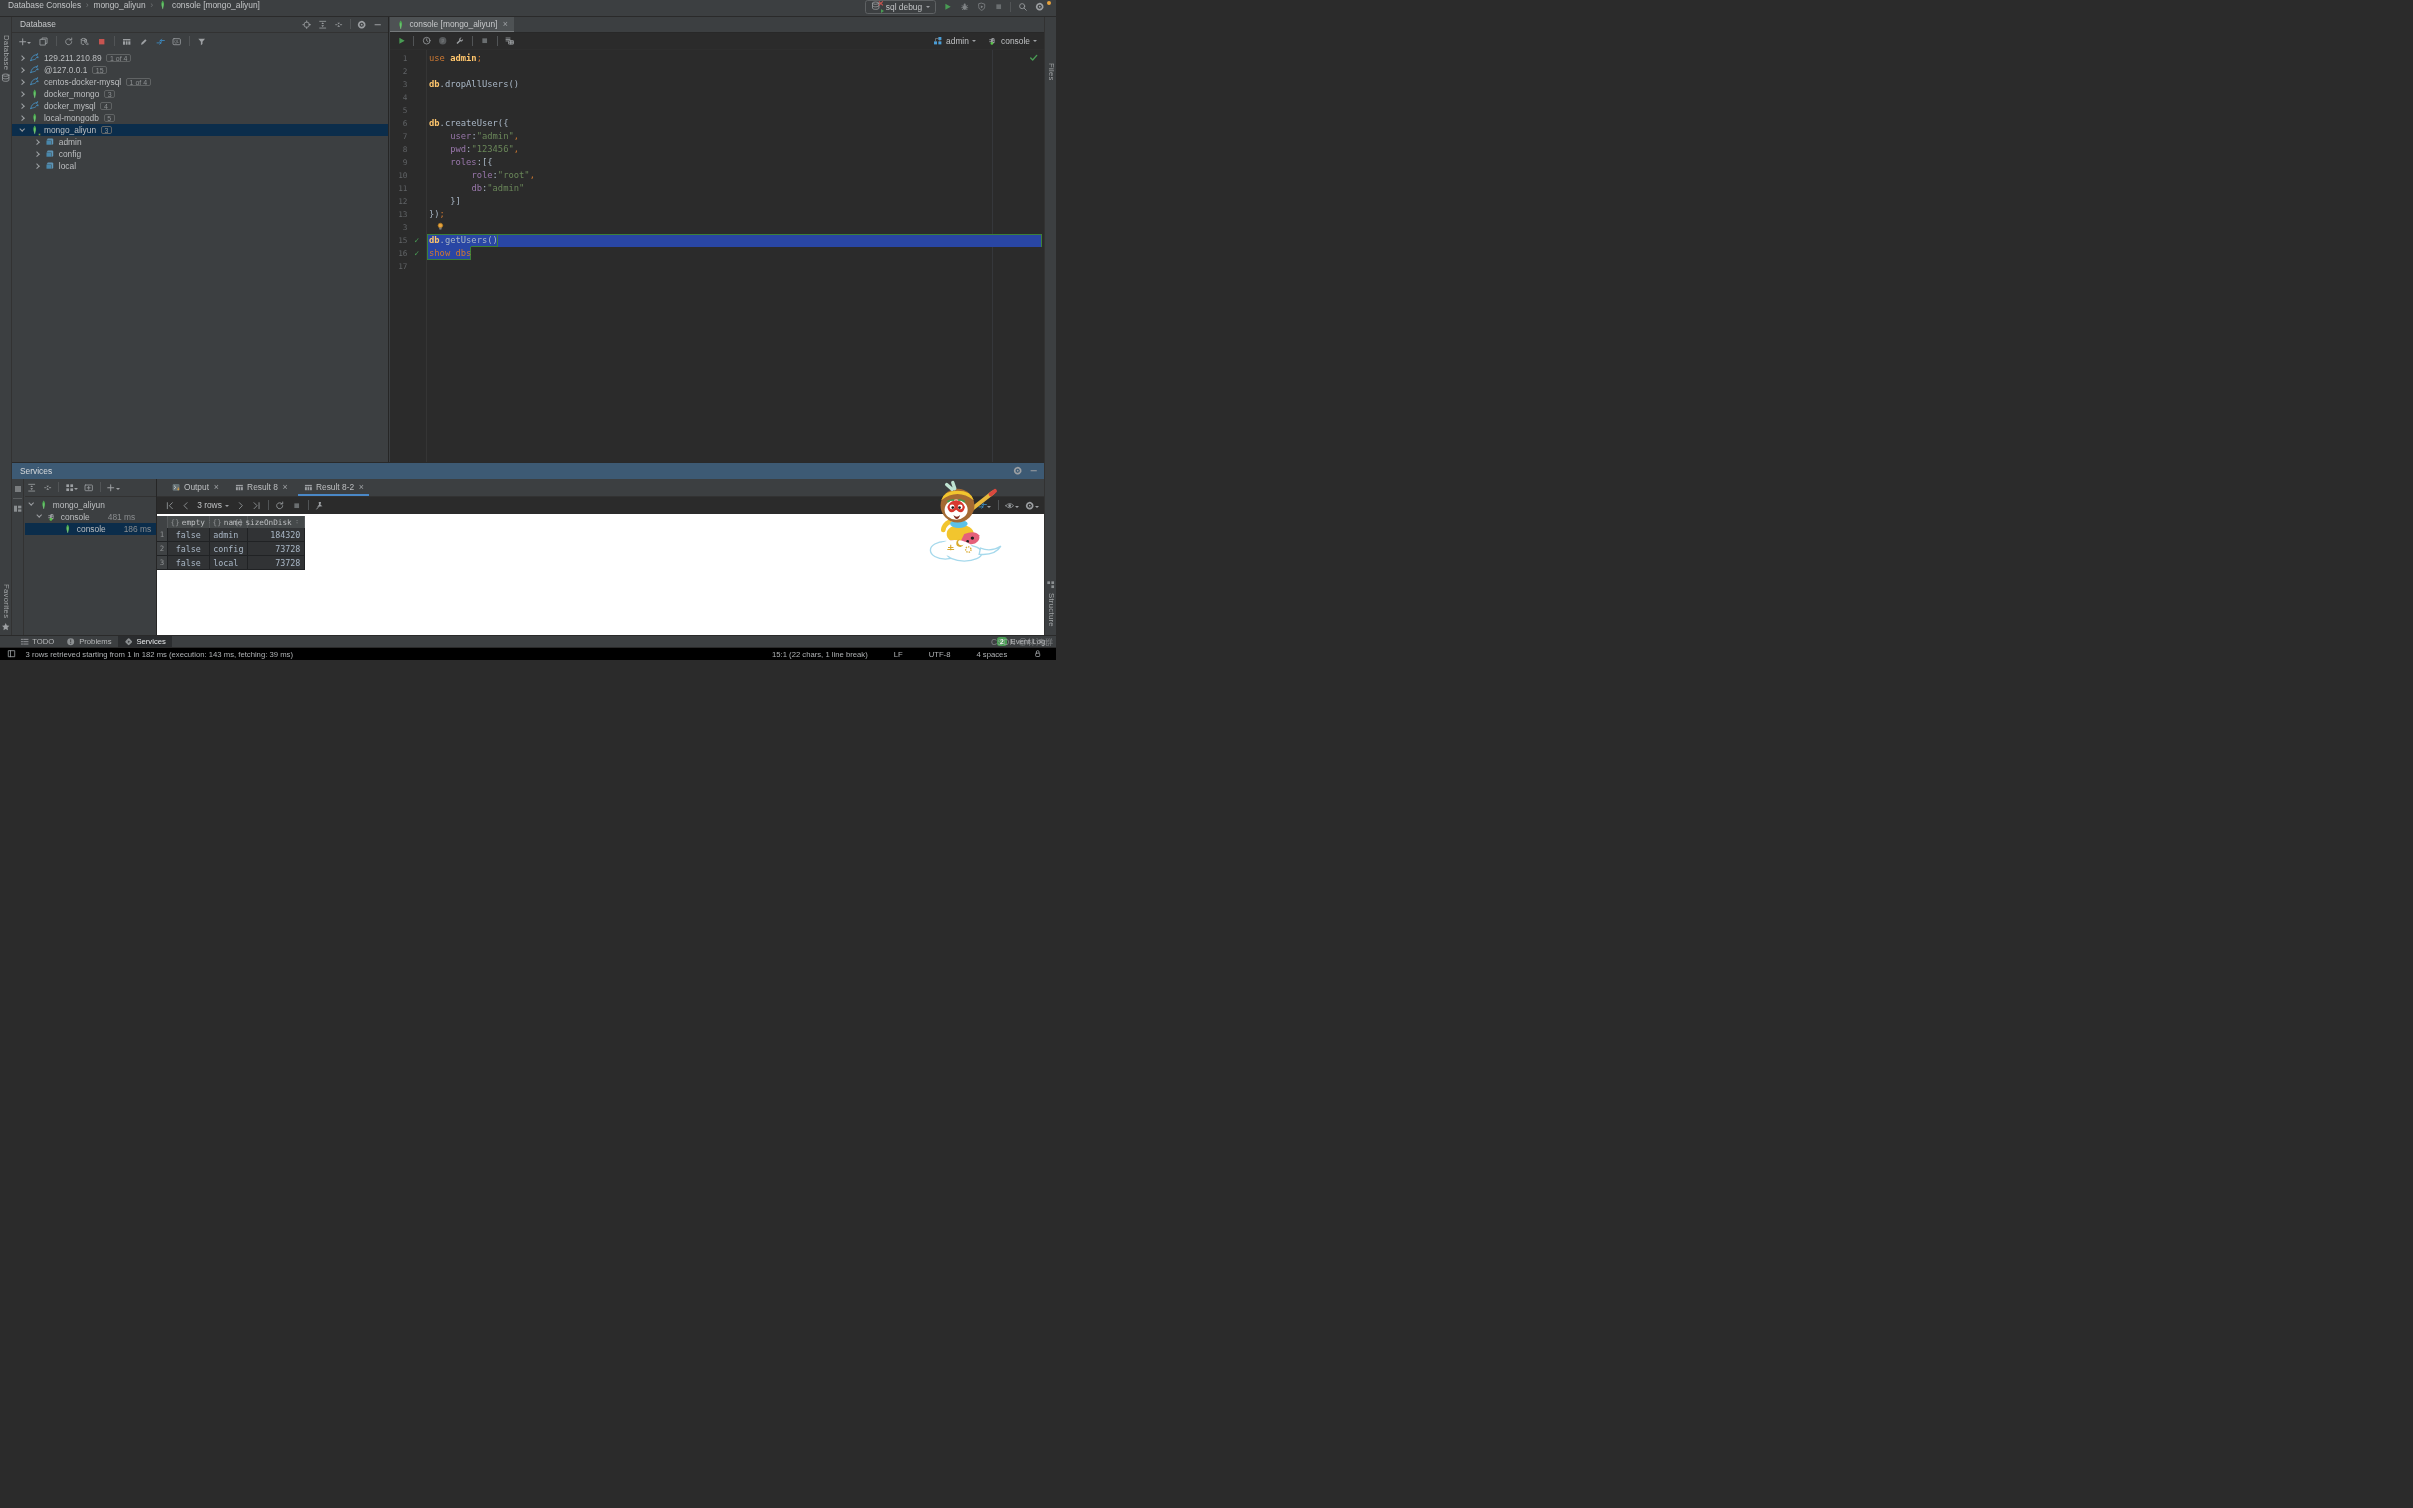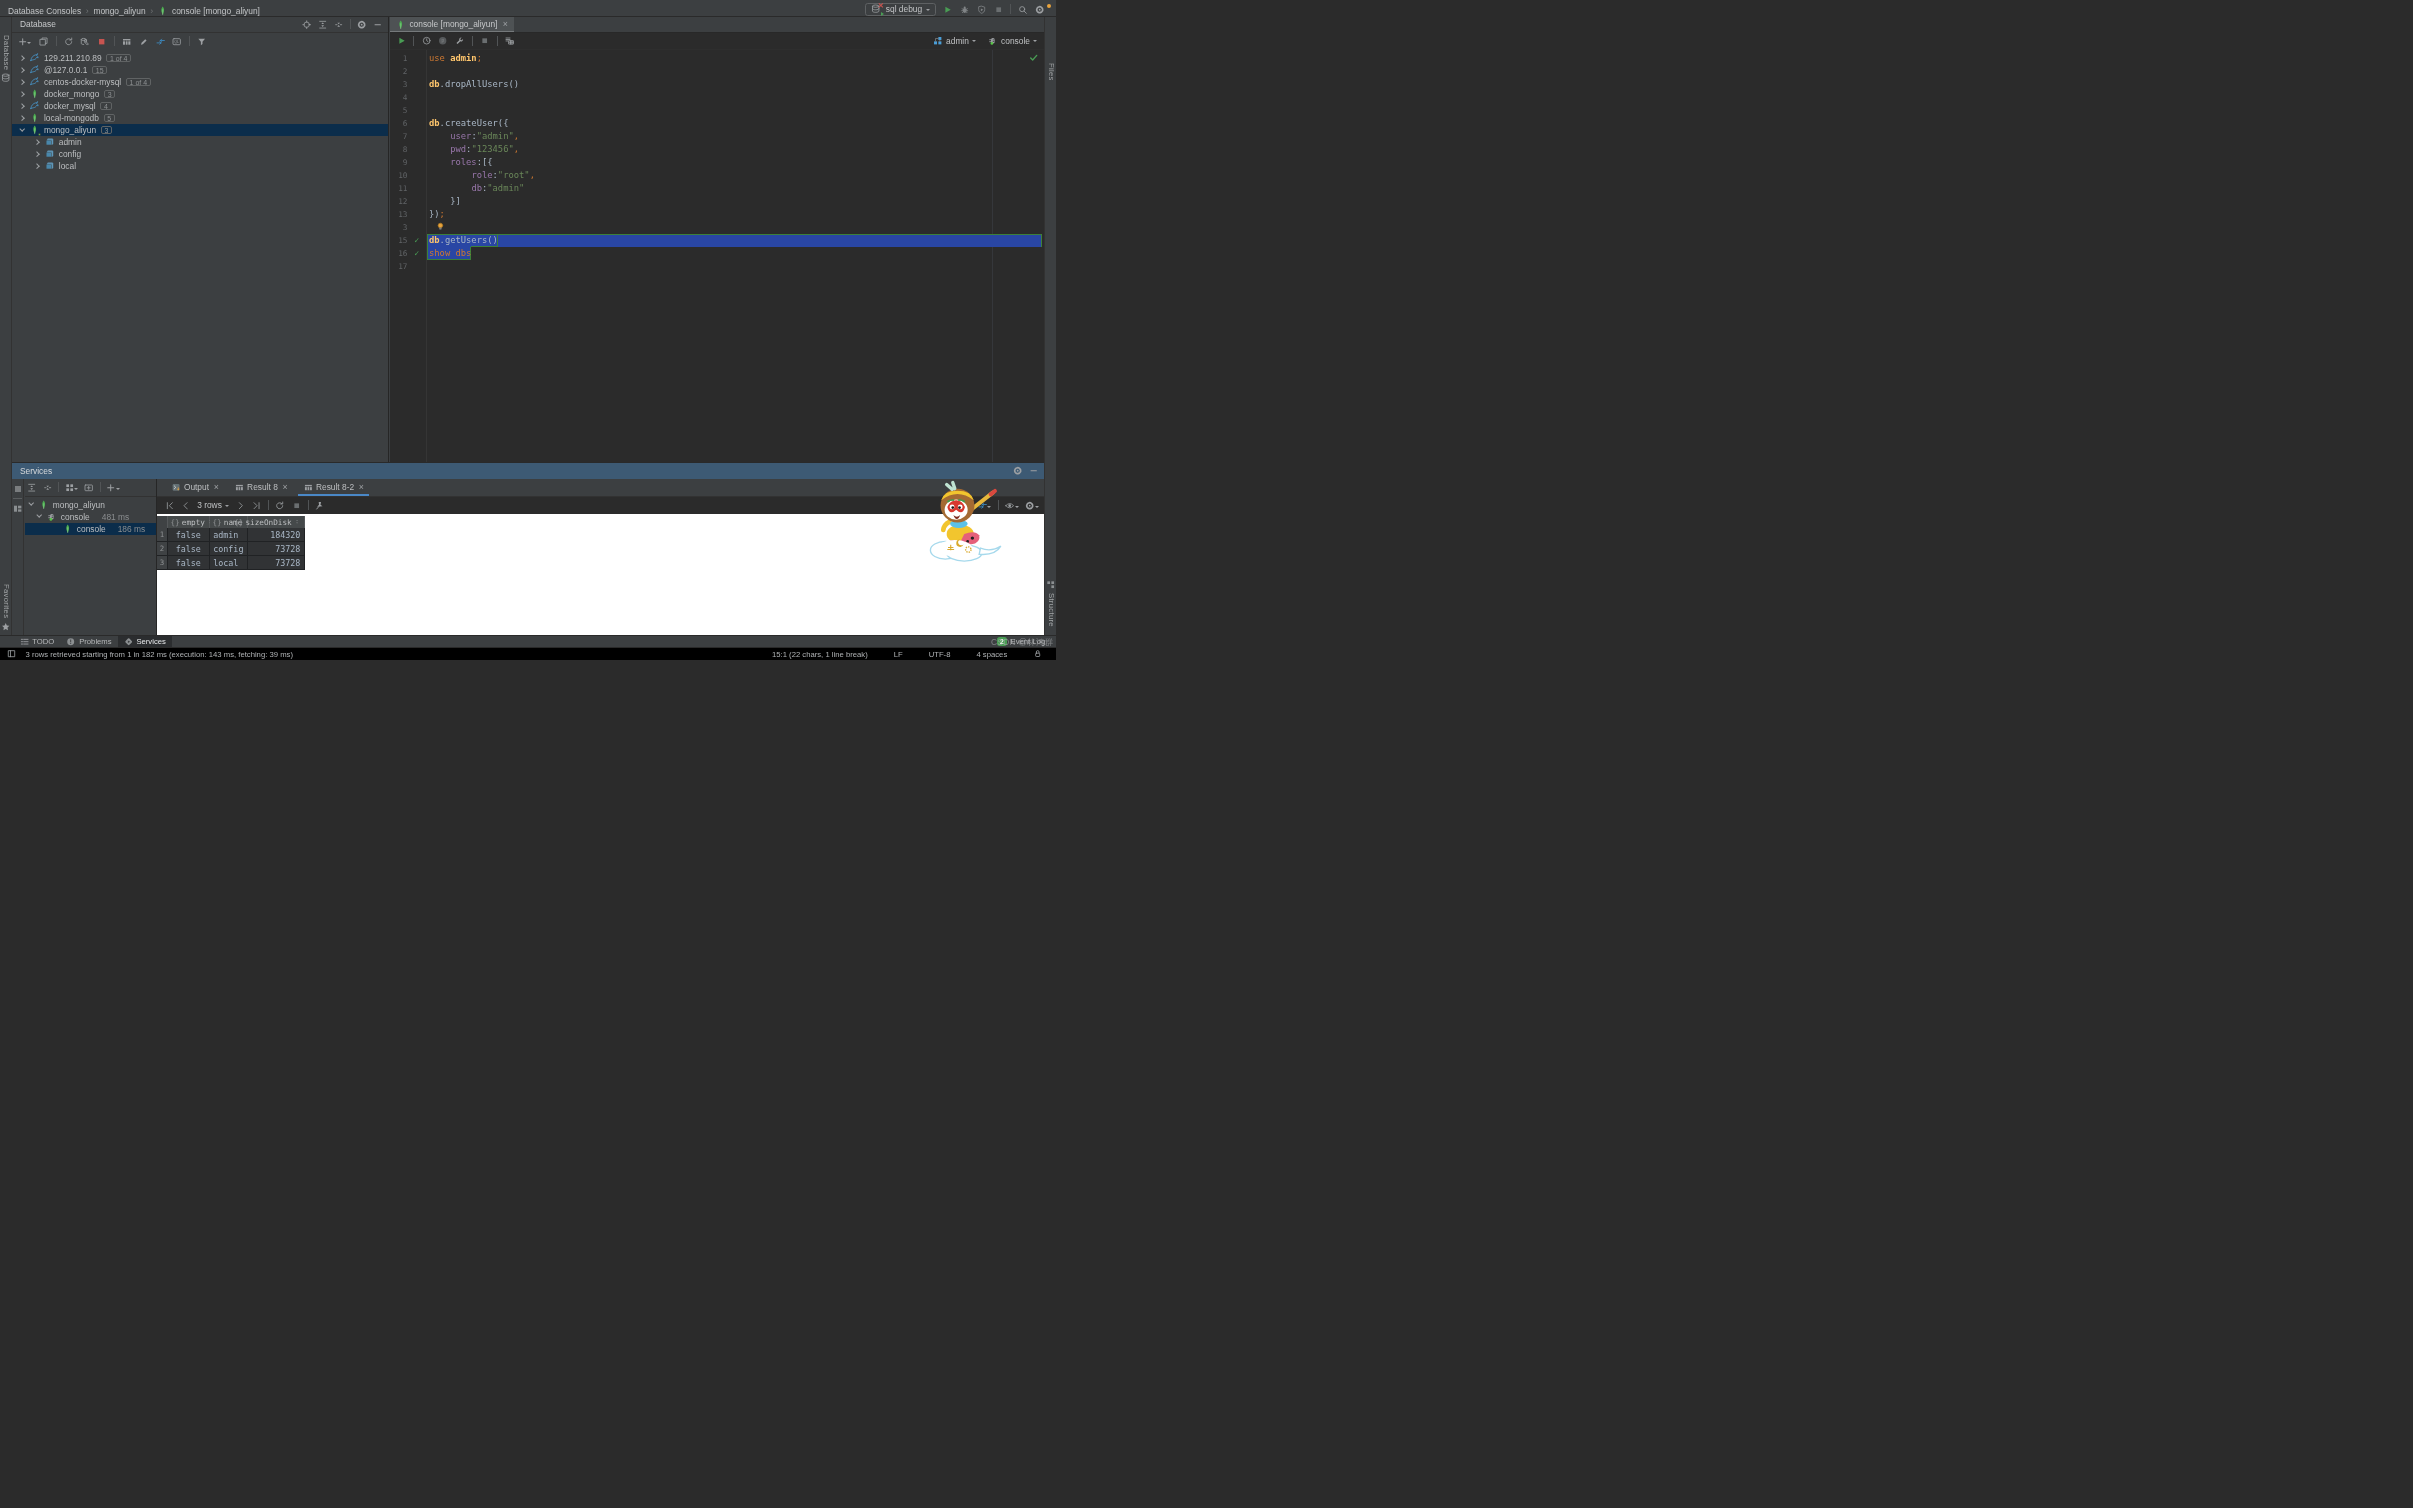--- a/index.html
+++ b/index.html
@@ -4,21 +4,21 @@
 <style>
   html,body{margin:0;padding:0;background:#2b2b2b}
   *{box-sizing:border-box}
   .app{position:relative;width:1056px;height:660px;background:#3c3f41;overflow:hidden;
        font-family:"Liberation Sans",sans-serif;font-size:8px;color:#bdbfc1}
   .ico{display:inline-flex;align-items:center;justify-content:center;flex:none;line-height:0}
   .vsep{width:0.7px;height:10px;background:#515456;flex:none}
   .cdn{width:0;height:0;border:2.4px solid transparent;border-top-color:#9da0a3;margin-top:2.7px;flex:none}
 
   
-  .topbar{position:absolute;left:0;top:0;right:0;height:17px;display:flex;align-items:flex-end;
+  .topbar{position:absolute;left:0;top:0;right:0;height:17px;display:flex;align-items:flex-start;
           padding:0 5.4px 0 8px;border-bottom:0.7px solid #2a2a2a;background:#3c3f41}
   .crumbs{display:flex;align-items:center;gap:4.7px;font-size:8.4px;color:#c2c4c6}
   .crumb-sep{color:#6f7274;font-size:8.8px}
   .top-actions{margin-left:auto;display:flex;align-items:center;gap:7.4px}
   .runcfg{height:13.5px;border:0.7px solid #5e6163;border-radius:2.7px;display:flex;align-items:center;
           gap:4px;padding:0 4.7px;font-size:8.4px;color:#c2c4c6}
   .rc-ico{position:relative;width:10.8px;height:10.8px}
   .rc-x{position:absolute;right:-2px;top:-2.7px;color:#c75450;font-size:7.4px;font-weight:bold}
   .rc-play{position:absolute;right:-2px;bottom:-1.3px;width:0;height:0;
            border-left:3.4px solid #499c54;border-top:2.4px solid transparent;border-bottom:2.4px solid transparent}
@@ -43,21 +43,21 @@
   .trow{height:12px;display:flex;align-items:center;font-size:8.4px;color:#bdbfc1;cursor:default;white-space:nowrap}
   .trow.sel{background:#0b2d4b}
   .chev{width:4.4px;height:4.4px;border-right:0.9px solid #9da0a3;border-bottom:0.9px solid #9da0a3;
         transform:rotate(-45deg);margin:0 5.4px 0 1.3px;flex:none}
   .chev.open{transform:rotate(45deg);margin-top:-2px}
   .tico{width:10.8px;display:inline-flex;justify-content:center;margin-right:3.4px;flex:none;position:relative}
   .greendot{position:absolute;right:-0.7px;bottom:-1.3px;width:3.4px;height:3.4px;border-radius:50%;
             background:#57c447;border:0.7px solid #3c3f41}
   .badge{margin-left:4.7px;padding:0 2.7px;height:8.8px;line-height:8px;font-size:7px;color:#8f9294;
          border:0.7px solid #606364;border-radius:2px;flex:none}
-  .time{color:#8a8d8f;margin-left:12px}
+  .time{color:#8a8d8f;margin-left:18px}
 
   
   .editor{position:absolute;left:390px;top:17px;right:12px;height:445px;background:#2b2b2b}
   .edtabs{height:15.5px;background:#3c3f41;border-bottom:0.7px solid #282828;display:flex}
   .edtab{display:flex;align-items:center;gap:4px;padding:0 6px;background:#4e5254;
          font-size:8.4px;color:#c6c8ca;position:relative}
   .edtab::after{content:'';position:absolute;left:0;right:0;bottom:-0.7px;height:1.3px;background:#75797b}
   .tabx{color:#9da0a3;font-size:8.8px;margin-left:1.3px}
   .edtoolbar{height:17px;display:flex;align-items:center;gap:7.4px;padding:0 6.7px;border-bottom:0.7px solid #2e2e2e;position:relative}
   .ed-right{position:absolute;right:6.7px;display:flex;gap:12px;align-items:center}

